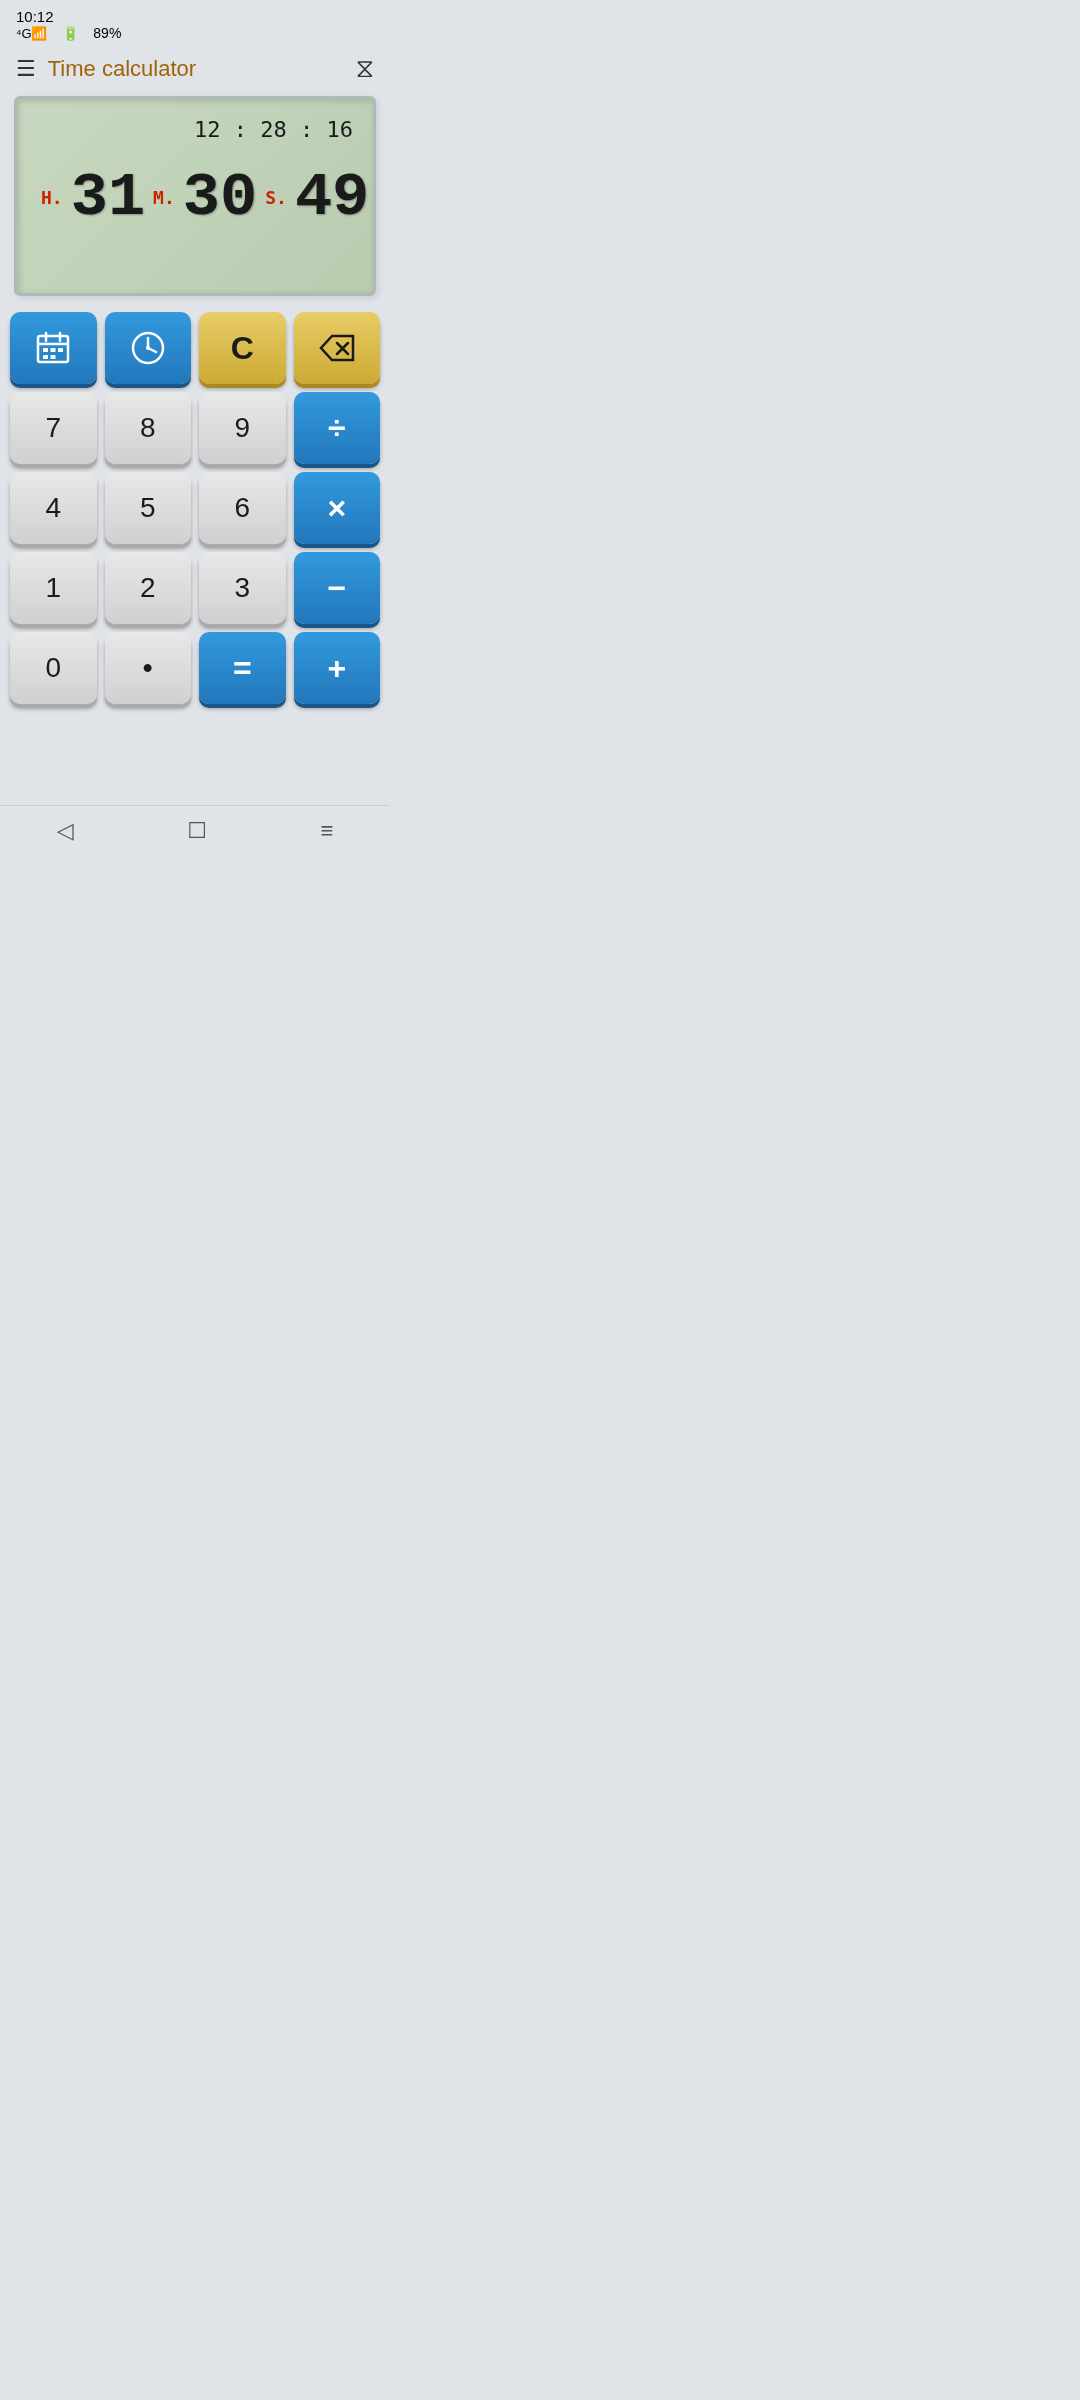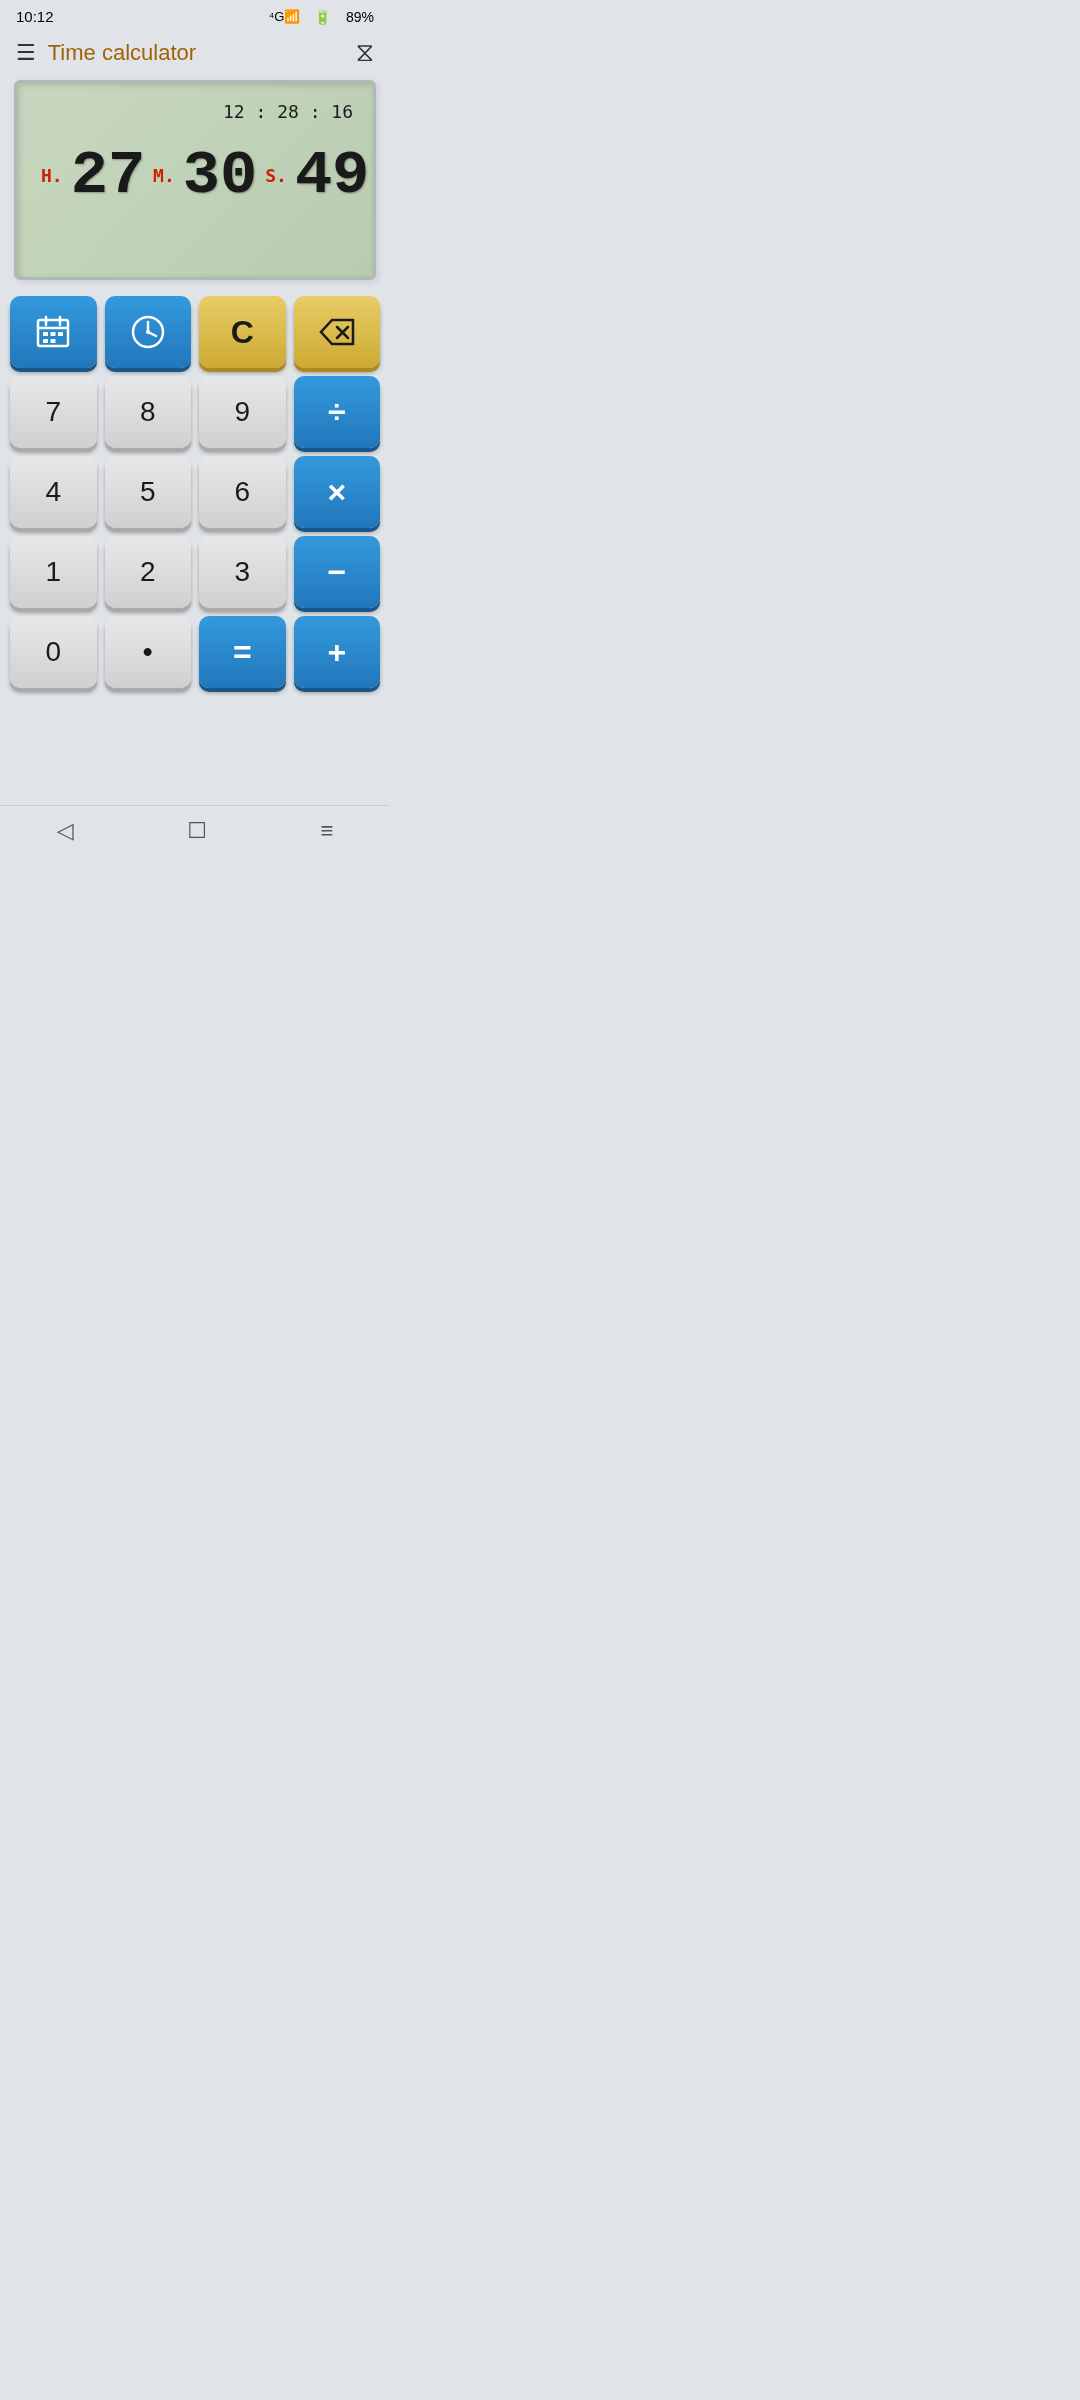--- a/index.html
+++ b/index.html
@@ -15,20 +15,21 @@
       overflow-x: hidden;
     }
 
     
     .status-bar {
       display: flex;
       justify-content: space-between;
       padding: 8px 16px 4px;
       font-size: 15px;
       font-weight: 500;
+      flex-direction: column;
     }
 
     .status-right {
       display: flex;
       align-items: center;
       gap: 14px;
       font-size: 14px;
     }
 
     
@@ -70,21 +71,21 @@
       min-height: 200px;
       position: relative;
     }
 
     .display-lines {
       text-align: right;
       margin-bottom: 16px;
     }
 
     .display-line {
-      font-size: 18px;
+      font-size: 22px;
       font-weight: 400;
       color: #1a1a1a;
       line-height: 1.4;
       font-family: monospace;
     }
 
     .display-result {
       display: flex;
       align-items: center;
       justify-content: flex-start;
@@ -198,21 +199,21 @@
   <span class="app-title">Time calculator</span>
   <span class="history-icon" style="font-size:26px;">⧖</span>
 </div>
 
 <div class="display-container">
   <div class="display-lines">
     <div class="display-line">12 : 28 : 16</div>
   </div>
   <div class="display-result">
     <span class="result-label">H.</span>
-    <span class="lcd-digit">27</span>
+    <span class="lcd-digit">31</span>
     <span class="result-label">M.</span>
     <span class="lcd-digit">30</span>
     <span class="result-label">S.</span>
     <span class="lcd-digit">49</span>
   </div>
 </div>
 
 <div class="keypad">
 
   <div class="key-row">

